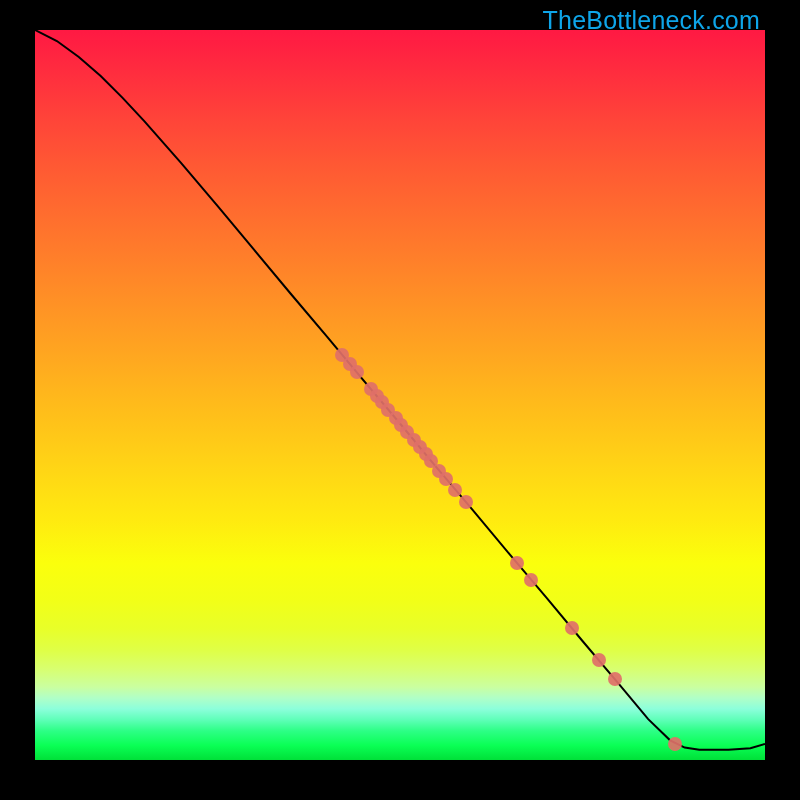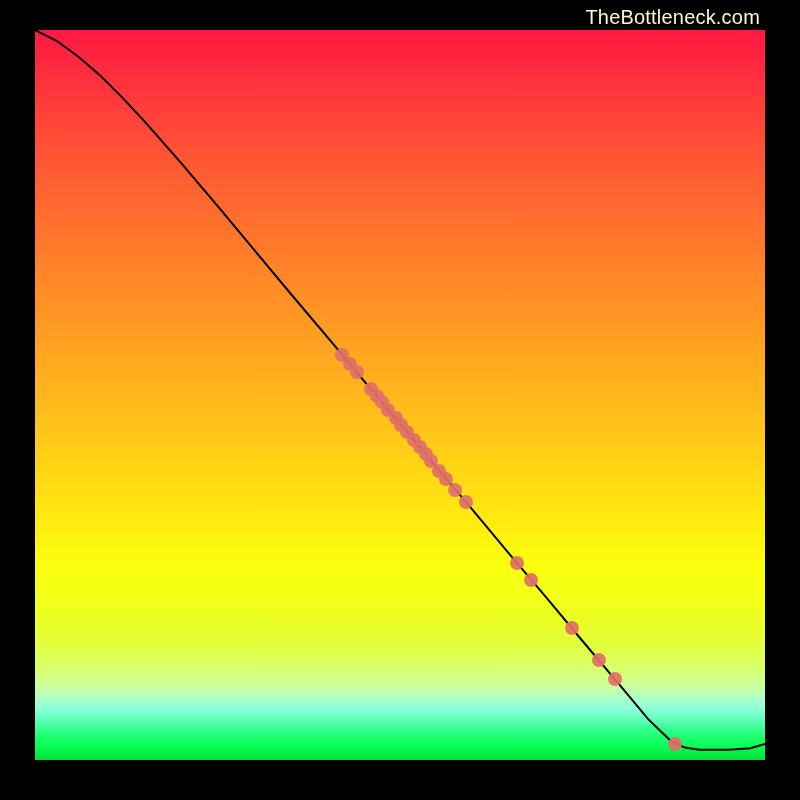--- a/index.html
+++ b/index.html
@@ -50,22 +50,22 @@
       #5effb8 94.5%,
       #2dff86 96%,
       #0aff55 98%,
       #00e038 100%
     );
   }
   .watermark {
     position: absolute;
     top: 6px;
     right: 40px;
-    color: #fef9c3;
-    font-size: 20px;
+    color: #0ea5e9;
+    font-size: 25px;
     font-weight: 500;
     letter-spacing: 0.2px;
     text-align: right;
   }
   .curve-layer {
     position: absolute;
     inset: 0;
     pointer-events: none;
   }
   .points-layer {

